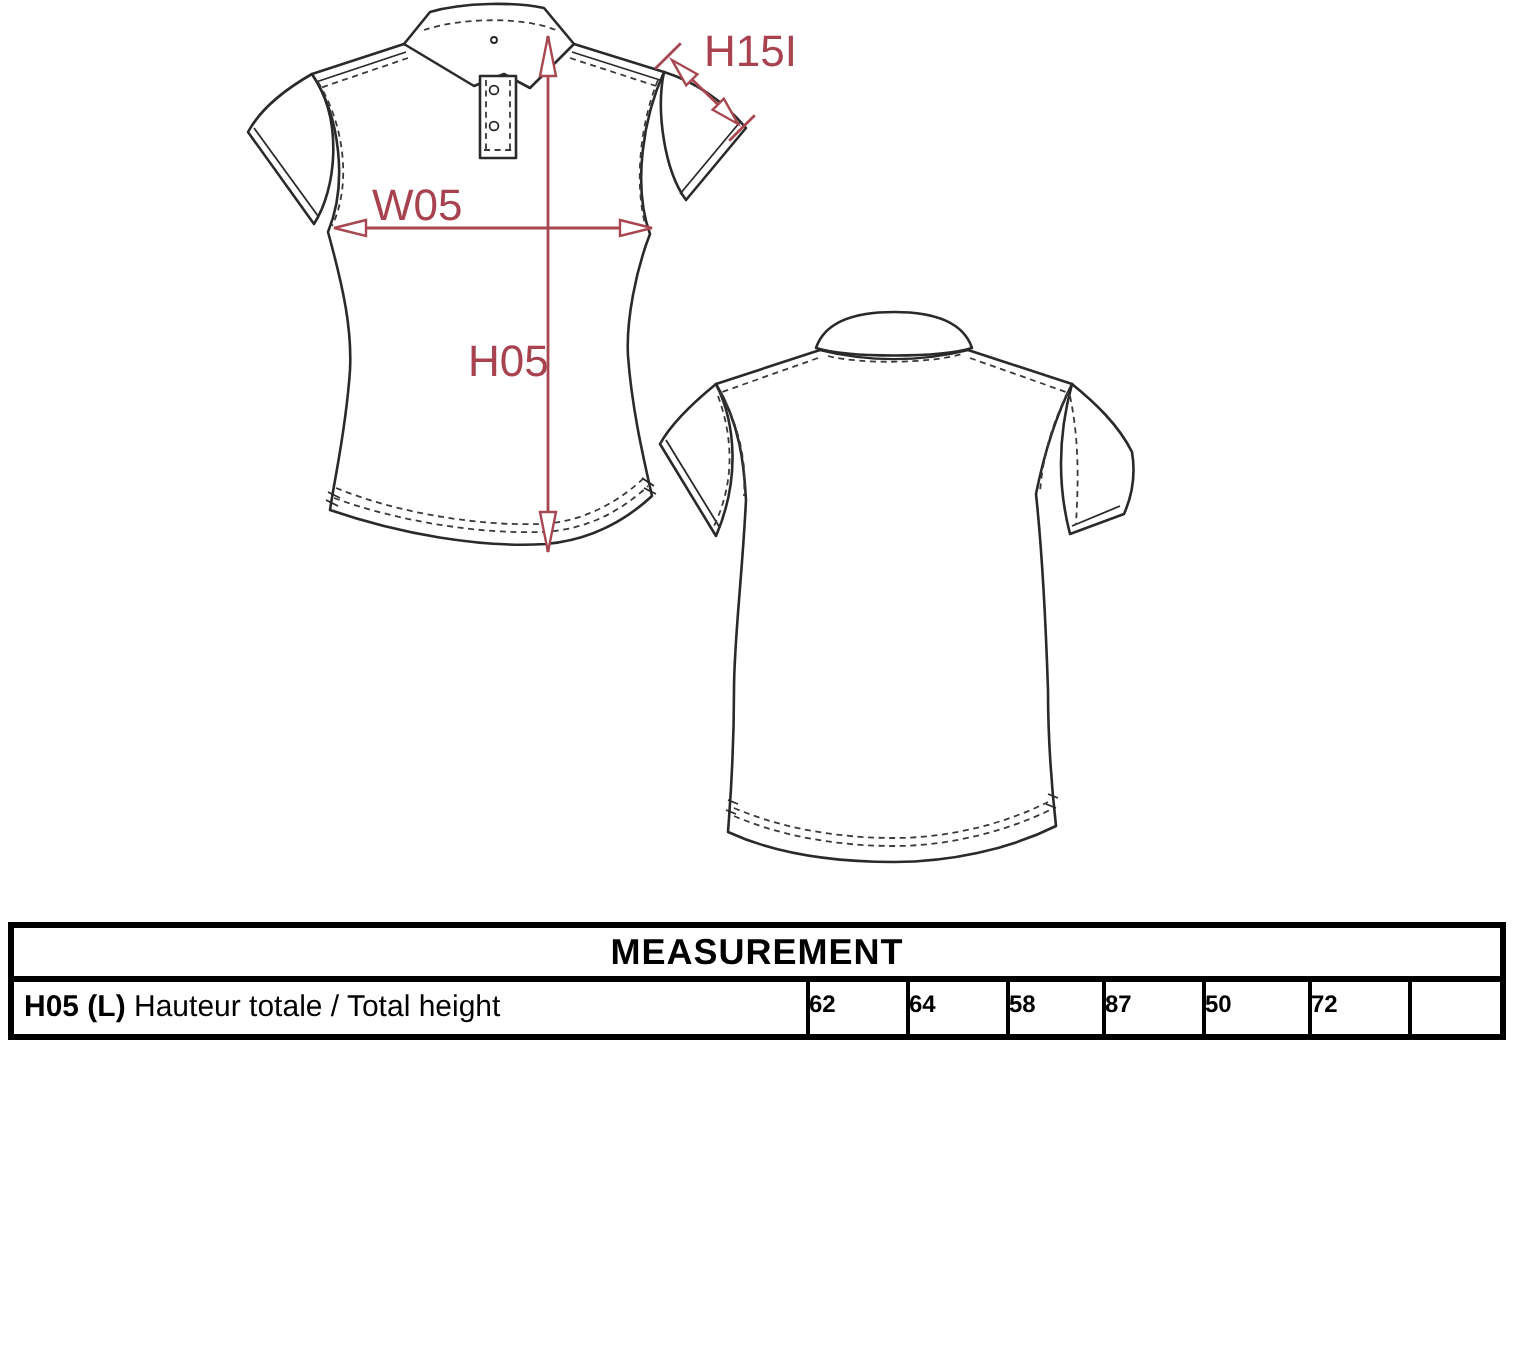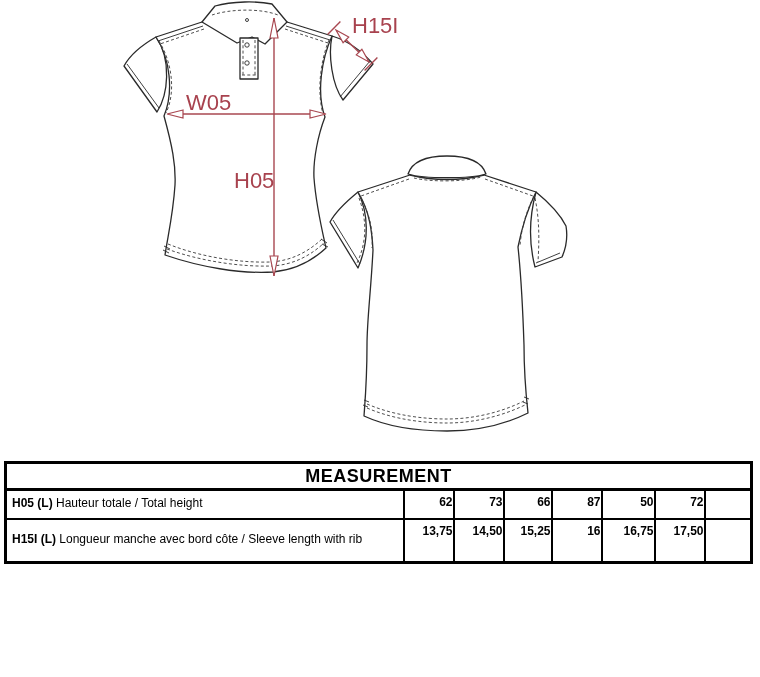--- a/index.html
+++ b/index.html
@@ -14,23 +14,23 @@
   .redhead{stroke:#a84750;stroke-width:1.2;fill:#ffffff;}
   .redtxt{fill:#a8424e;font-size:22px;font-family:"Liberation Sans",sans-serif;}
 
   .size-table{position:absolute;left:4px;top:461px;border-collapse:collapse;table-layout:fixed;
               width:624px;color:#000;}
   .size-table td{border:2px solid #000;padding:0;overflow:hidden;}
   .size-table tr.hdr td{border-bottom-width:3px;}
   .t-title{font-weight:bold;font-size:18px;text-align:center;vertical-align:middle;letter-spacing:.5px;}
   .t-desc-h{font-weight:bold;font-size:18px;text-align:center;vertical-align:middle;}
   .t-size{font-weight:bold;font-size:17px;text-align:center;vertical-align:middle;}
-  .t-rowdesc{font-size:12px;line-height:19px;vertical-align:middle;padding:2px 4px 3px 5px !important;}
+  .t-rowdesc{font-size:15px;line-height:19px;vertical-align:middle;padding:2px 4px 3px 5px !important;}
   .t-rowdesc .code{font-weight:bold;}
-  .t-val{font-weight:bold;font-size:12px;text-align:right;vertical-align:top;padding-top:4px !important;}
+  .t-val{font-weight:bold;font-size:12px;text-align:left;vertical-align:top;padding-top:4px !important;}
 </style>
 </head>
 <body>
 
 <div class="page">
 
   <svg class="drawing-svg" width="760" height="458" viewBox="0 0 760 458">
 
     <g>
 
@@ -136,32 +136,22 @@
         <col style="width:50px">
         <col style="width:47px">
     </colgroup>
     <tbody>
         <tr class="hdr" style="height:27px">
       <td class="t-title" colspan="8">MEASUREMENT</td>
     </tr>
     <tr style="height:29px">
       <td class="t-rowdesc"><span class="code">H05 (L)</span><span> Hauteur totale / Total height</span></td>
       <td class="t-val">62</td>
-      <td class="t-val">73</td>
-      <td class="t-val">66</td>
+      <td class="t-val">64</td>
+      <td class="t-val">58</td>
       <td class="t-val">87</td>
       <td class="t-val">50</td>
       <td class="t-val">72</td>
-      <td class="t-val"></td>
-    </tr>
-    <tr style="height:44px">
-      <td class="t-rowdesc"><span class="code">H15I (L)</span><span> Longueur manche avec bord côte / Sleeve length with rib</span></td>
-      <td class="t-val">13,75</td>
-      <td class="t-val">14,50</td>
-      <td class="t-val">15,25</td>
-      <td class="t-val">16</td>
-      <td class="t-val">16,75</td>
-      <td class="t-val">17,50</td>
       <td class="t-val"></td>
     </tr>
   </tbody>
     </table>
 </div>
 
 </body></html>

